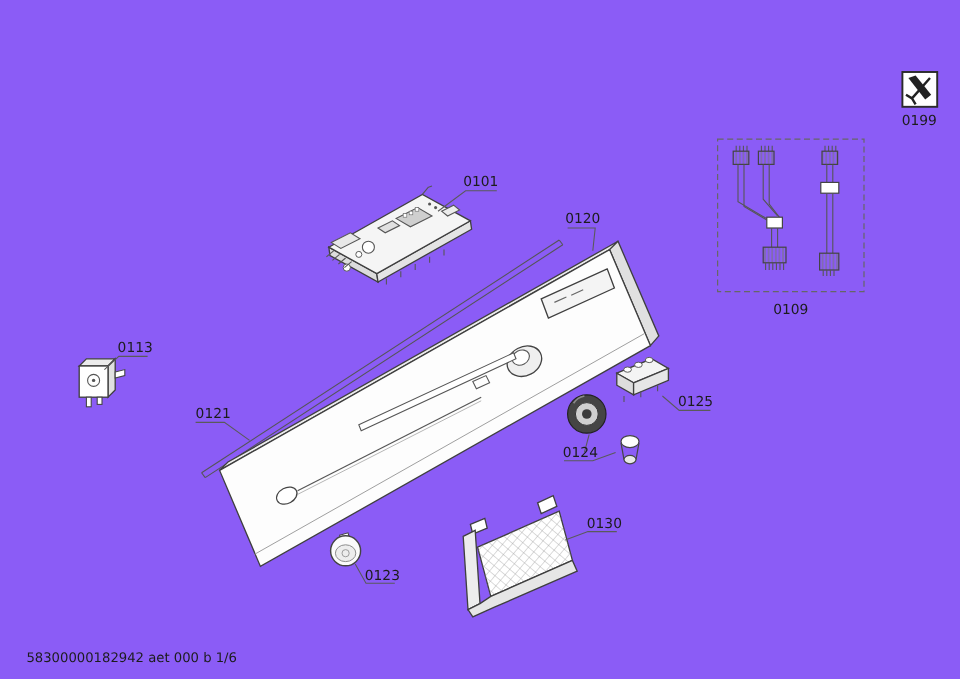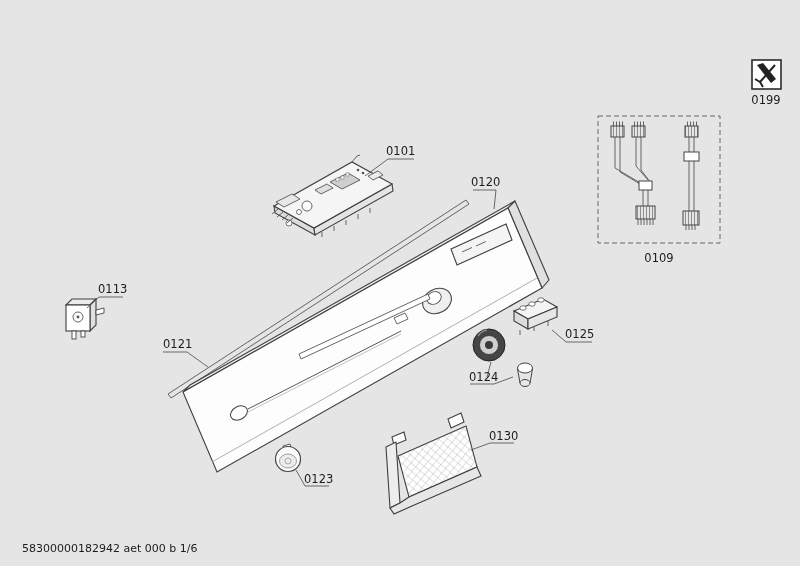--- a/index.html
+++ b/index.html
@@ -1,16 +1,16 @@
 <!DOCTYPE html>
 <html><head>
 <meta charset="utf-8">
 <style>
   html,body{margin:0;padding:0;background:#ffffff;}
-  .page{width:800px;height:566px;position:relative;background:#e5e5e5;overflow:hidden;
+  .page{width:800px;height:566px;position:relative;background:#8b5cf6;overflow:hidden;
         font-family:"DejaVu Sans","Liberation Sans",sans-serif;}
   svg{display:block;}
   .lbl{font-family:"DejaVu Sans","Liberation Sans",sans-serif;font-size:11.5px;fill:#1c1c1c;}
   .footer-text{font-family:"DejaVu Sans","Liberation Sans",sans-serif;font-size:11px;fill:#1c1c1c;}
   .leader{stroke:#5a5a5a;stroke-width:0.9;fill:none;}
   .ol{stroke:#3f3f3f;stroke-width:1.1;}
   .thin{stroke:#555;stroke-width:0.9;fill:none;}
 </style>
 </head>
 <body>

